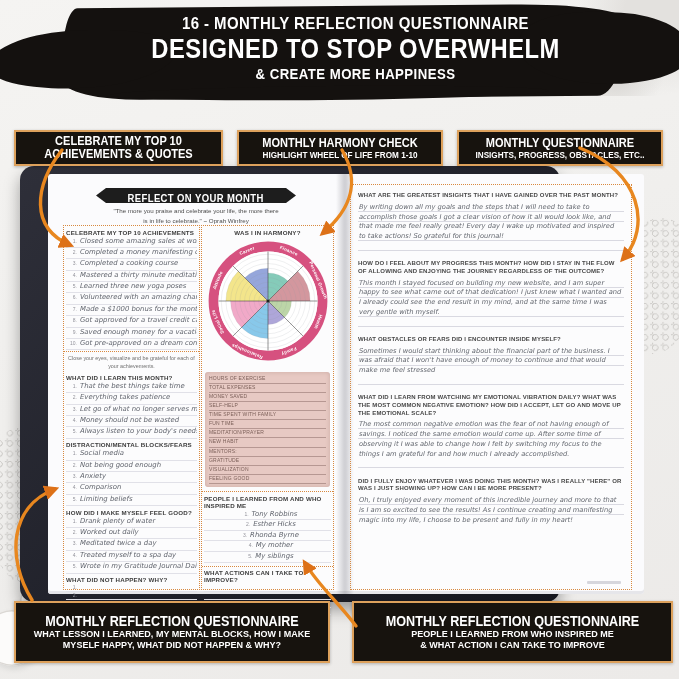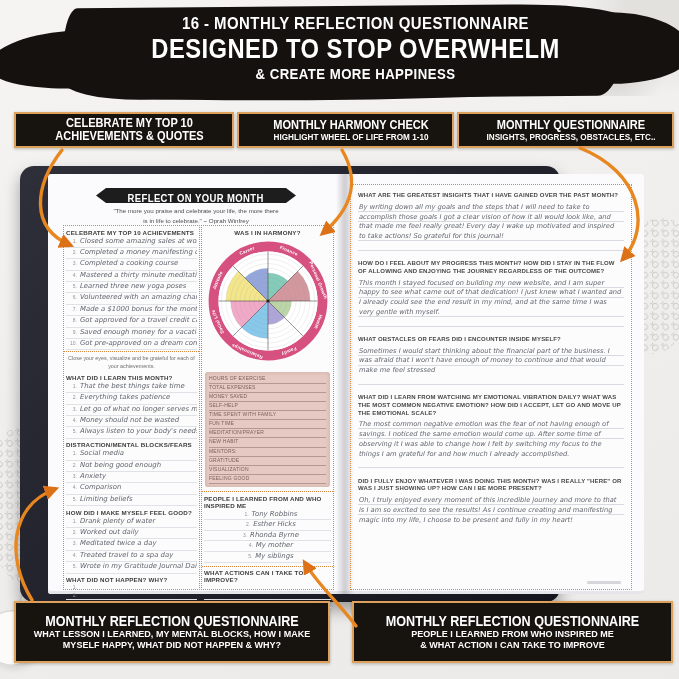--- a/index.html
+++ b/index.html
@@ -31,21 +31,21 @@
   .brush .b4{position:absolute;left:110px;right:130px;top:86px;height:14px;background:#14110f;
              border-radius:50%;transform:rotate(-.6deg);}
   .brush-text{position:absolute;left:0;right:0;top:13px;text-align:center;color:#fff;z-index:2;padding-left:32px;}
   .bl{display:block;font-weight:bold;transform:scaleX(.88);letter-spacing:.5px;}
   .bl1{font-size:17px;line-height:21px;}
   .bl2{font-size:27px;line-height:30px;}
   .bl3{font-size:15px;line-height:19px;}
   
   .callout{position:absolute;background:#17130e;border:2px solid #dda15c;color:#fff;text-align:center;
            display:flex;flex-direction:column;justify-content:center;z-index:5;box-shadow:0 1px 3px rgba(0,0,0,.25);}
-  .ct{top:112px;height:32px;padding-left:11px;}
+  .ct{top:130px;height:32px;}
   .ct1{left:14px;width:205px;}
   .ct2{left:237px;width:202px;}
   .ct3{left:457px;width:202px;}
   .c-l1{font-weight:bold;font-size:12px;line-height:13px;transform:scaleX(.92);}
   .c-l2{font-weight:bold;font-size:8.6px;line-height:10px;transform:scaleX(.95);}
   .ct1 .c-l2{font-size:12px;line-height:13px;transform:scaleX(.92);}
   .cb{top:601px;height:58px;}
   .cb1{left:14px;width:312px;}
   .cb2{left:352px;width:317px;}
   .b-title{font-weight:bold;font-size:14px;line-height:16px;transform:scaleX(.9);}
@@ -244,21 +244,21 @@
           <div class="row">
             <span class="num">2.</span>
             <span class="txt">Worked out daily</span>
           </div>
           <div class="row">
             <span class="num">3.</span>
             <span class="txt">Meditated twice a day</span>
           </div>
           <div class="row">
             <span class="num">4.</span>
-            <span class="txt">Treated travel to a spa day</span>
+            <span class="txt">Treated myself to a spa day</span>
           </div>
           <div class="row">
             <span class="num">5.</span>
             <span class="txt">Wrote in my Gratitude Journal Daily</span>
           </div>
         </div>
       <div class="sh">WHAT DID NOT HAPPEN?  WHY?</div>
       <div class="hl blanks">
           <div class="row">
             <span class="num">1.</span>

